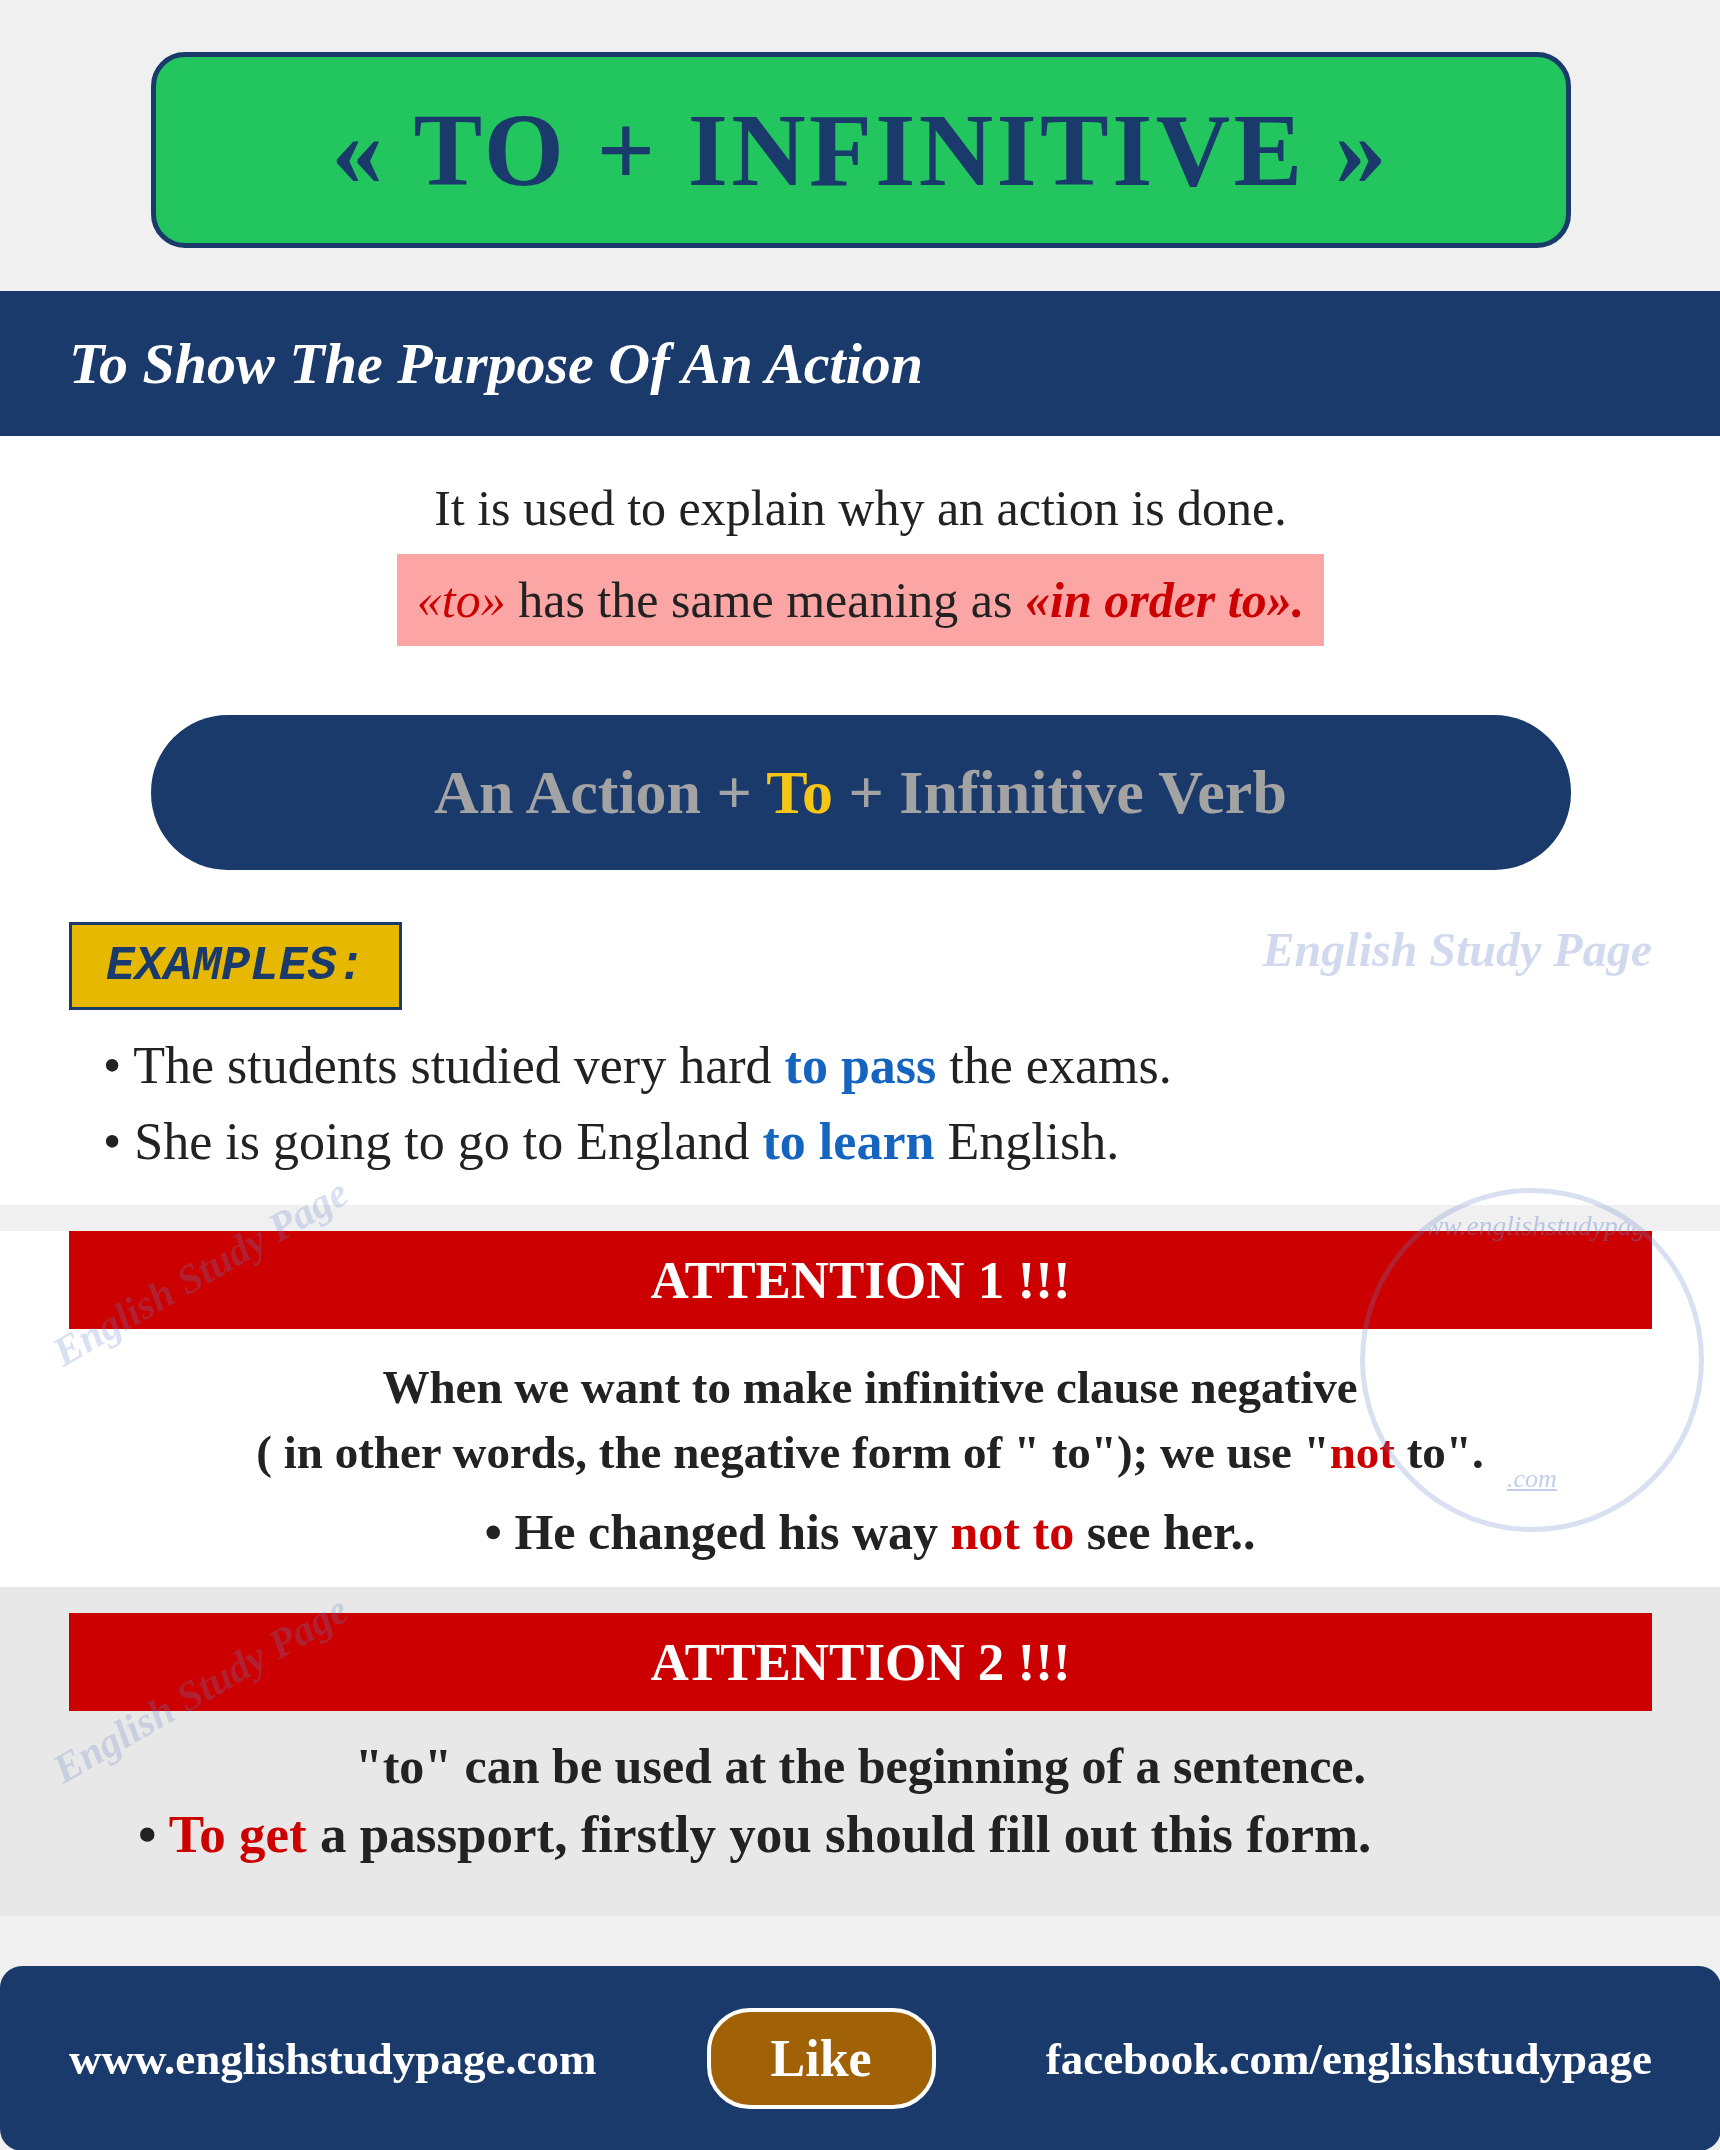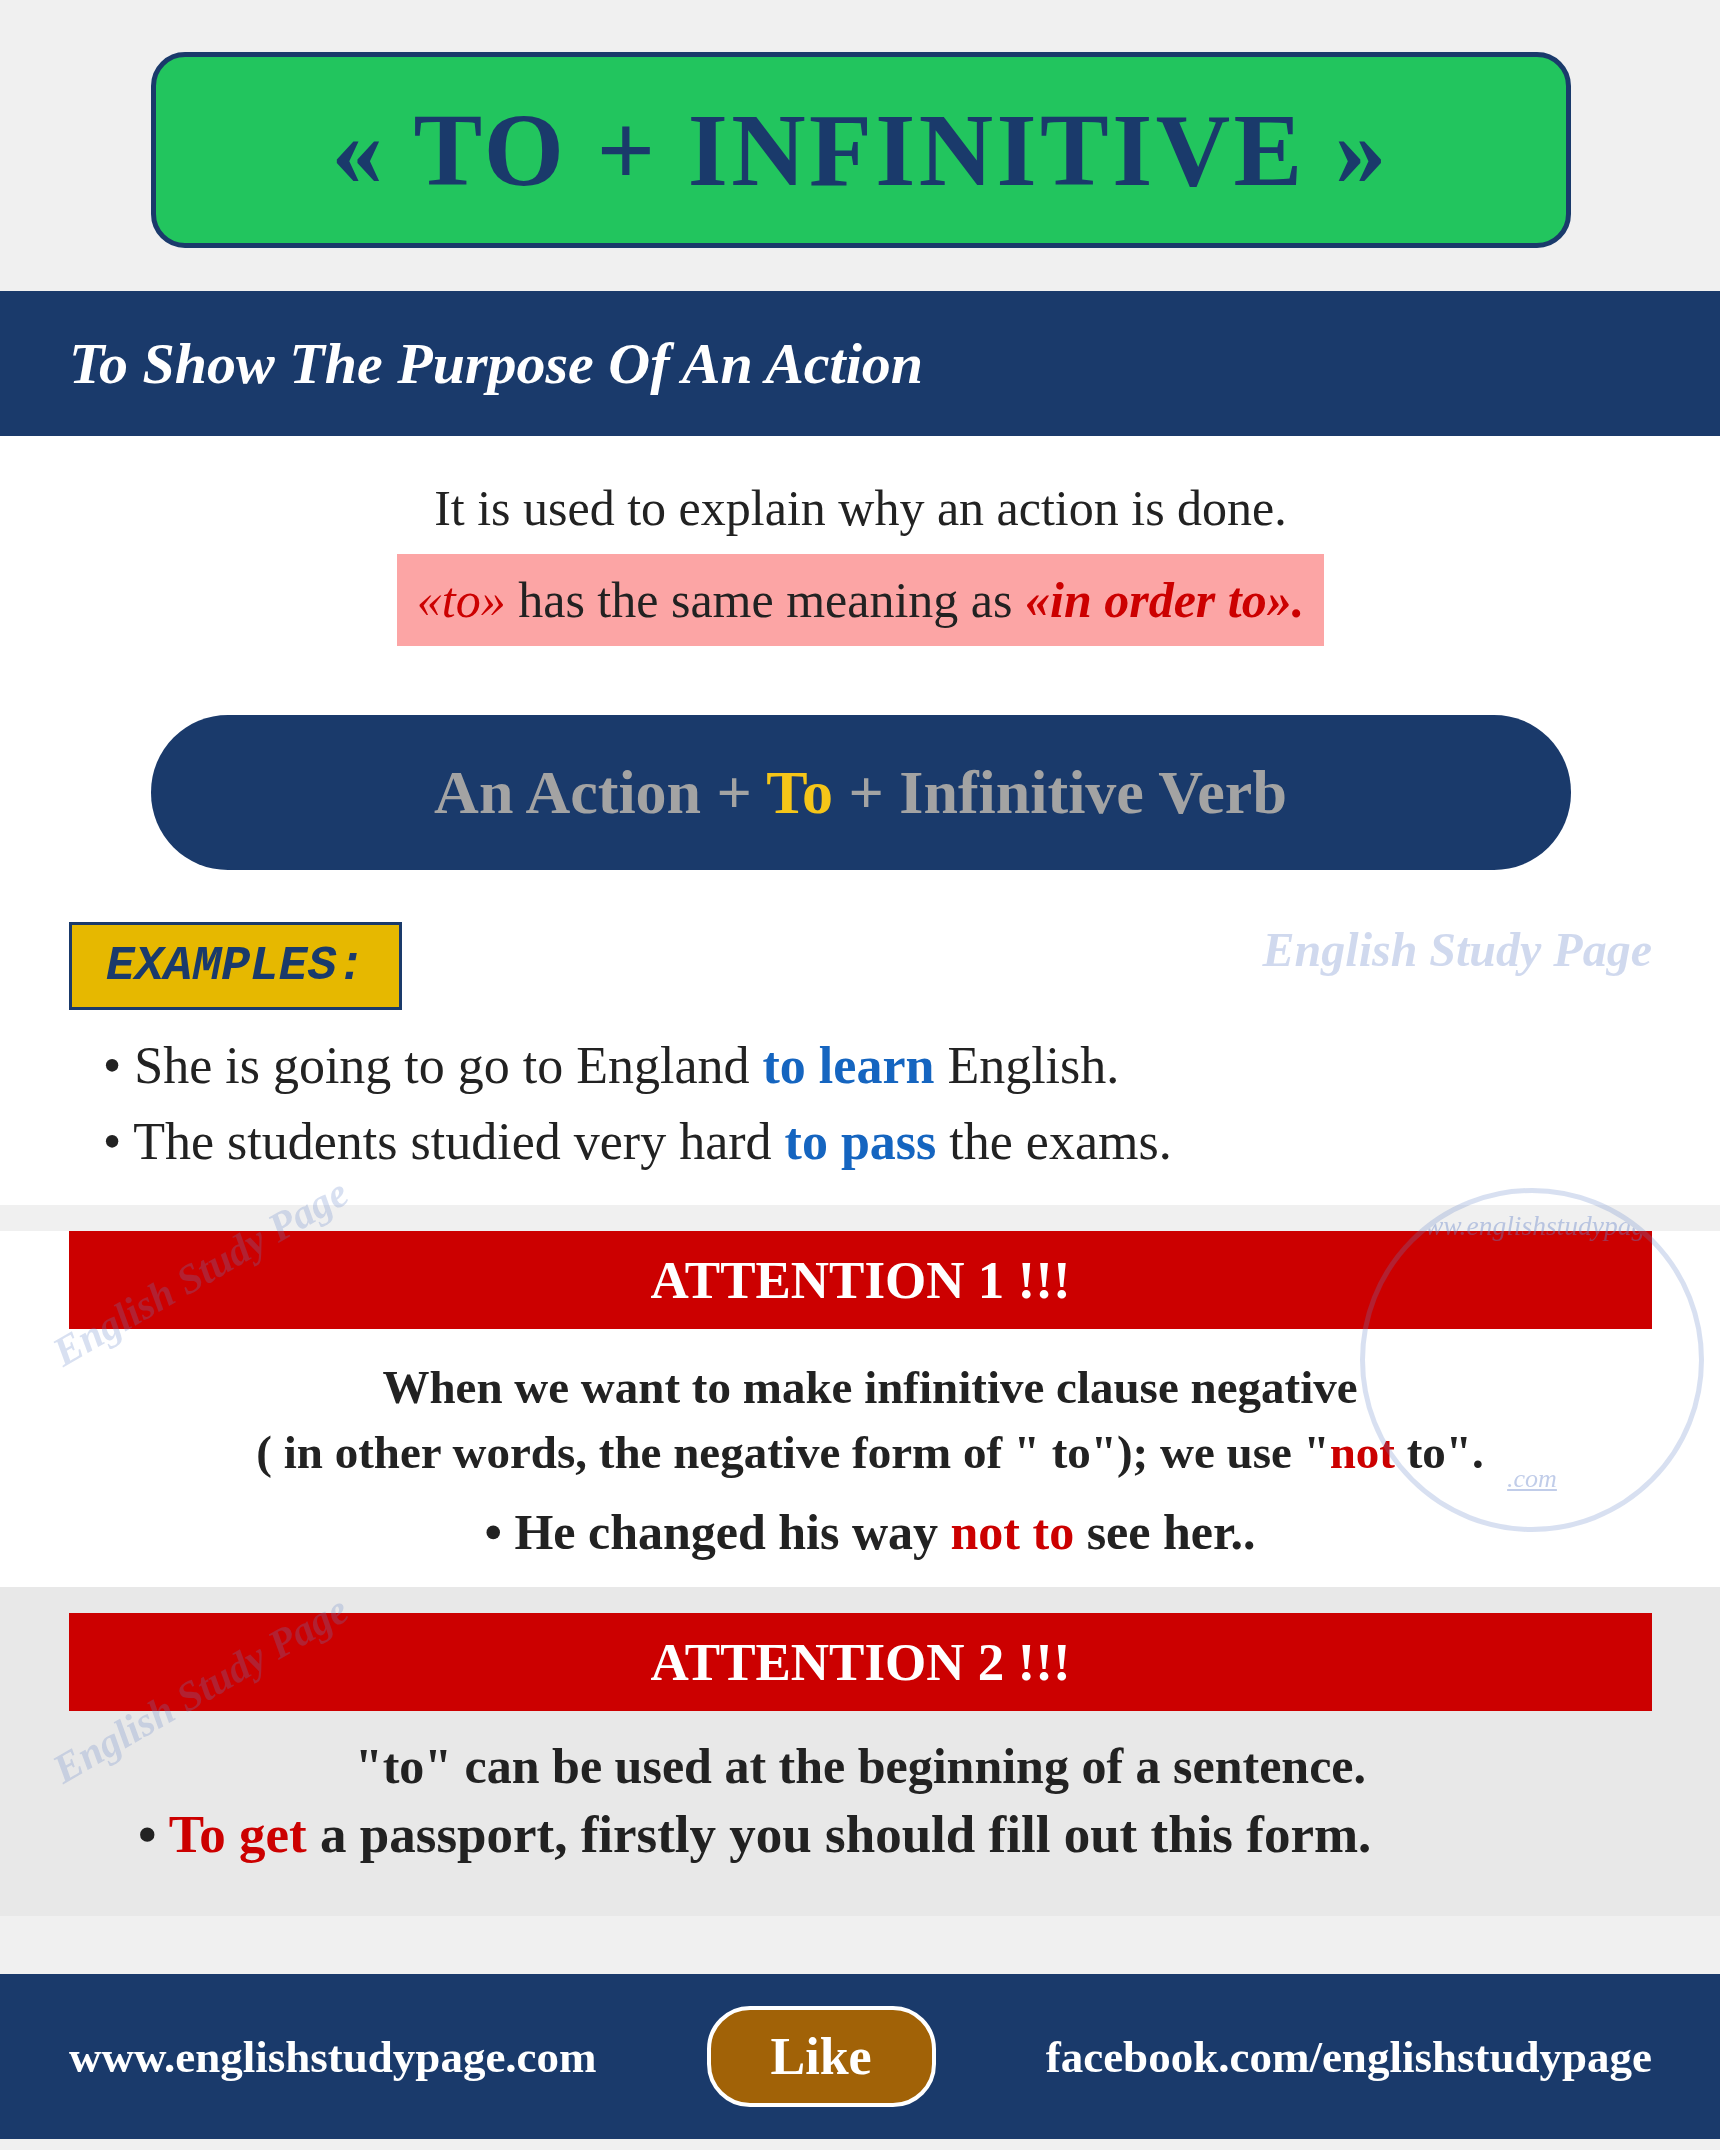--- a/index.html
+++ b/index.html
@@ -225,28 +225,29 @@
       color: #222;
       font-family: Georgia, serif;
       margin-top: 8.6px;
       text-align: left;
       padding-left: 69px;
     }
 
     
     .footer {
       background: #1a3a6b;
-      padding: 32px 69px;
+      padding: 42px 69px;
       display: flex;
       align-items: center;
       justify-content: space-between;
       margin-top: auto;
       position: absolute;
-      bottom: 12px;
+      bottom: 0;
       width: 100%;
+      border-radius: 22px;
     }
 
     .footer-url {
       font-size: 45px;
       color: #ffffff;
       font-family: Georgia, serif;
       font-weight: bold;
     }
 
     .like-button {
@@ -347,25 +348,25 @@
     
     <div class="watermark-center">
       <span>English Study Page</span>
     </div>
 
     <div class="examples-badge">
       <span class="examples-badge-text">EXAMPLES:</span>
     </div>
 
     <div class="example-item">
+      <span class="bullet">• </span><span>The students studied very hard </span><span class="example-blue-bold">to pass</span><span> the exams.</span>
+    </div>
+
+    <div class="example-item">
       <span class="bullet">• </span><span>She is going to go to England </span><span class="example-blue-bold">to learn</span><span> English.</span>
-    </div>
-
-    <div class="example-item">
-      <span class="bullet">• </span><span>The students studied very hard </span><span class="example-blue-bold">to pass</span><span> the exams.</span>
     </div>
   </div>
 
   <div>
 
     <div style="position:relative; background:#ffffff;">
       <div class="watermark-diagonal-left" style="top: 17px;">
         <span>English Study Page</span>
       </div>
 

